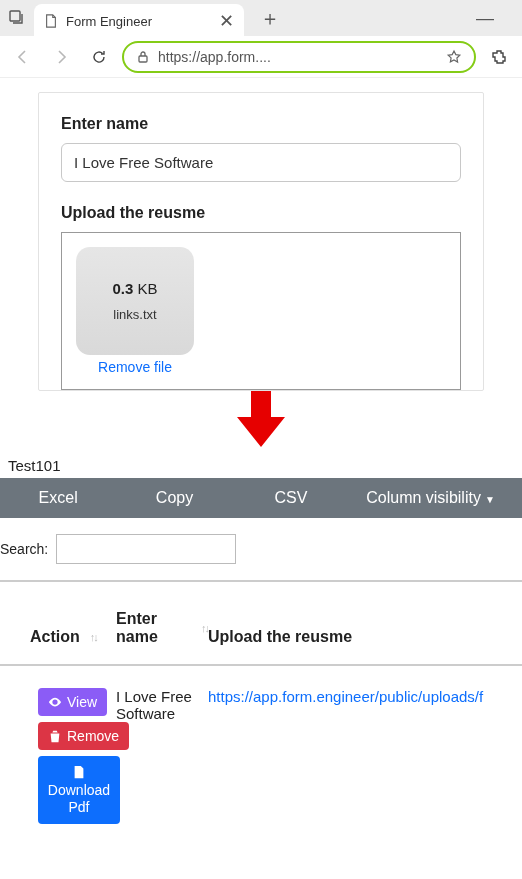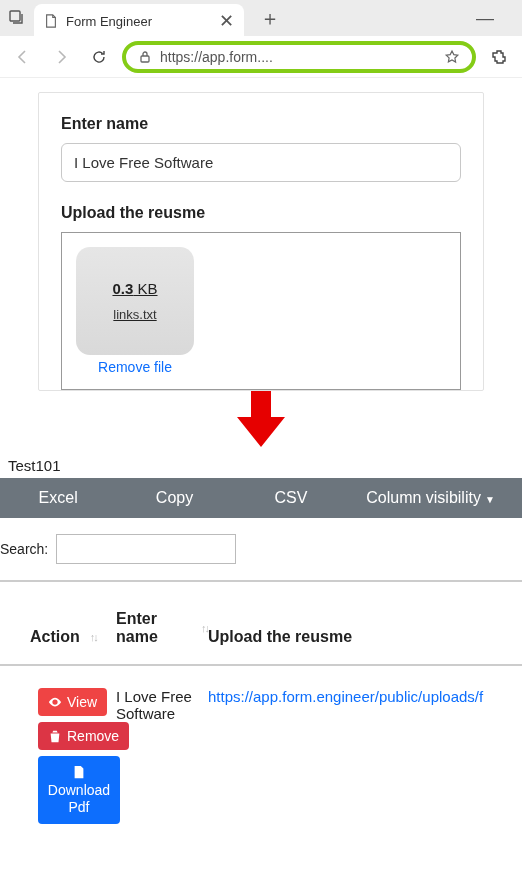--- a/index.html
+++ b/index.html
@@ -11,30 +11,30 @@
     .tab { display: flex; align-items: center; background: #fff; border-radius: 8px 8px 0 0; padding: 0 10px; height: 34px; margin-top: 6px; gap: 8px; width: 210px; }
     .tab-icon { width: 14px; height: 14px; }
     .tab-title { flex: 1; font-size: 13px; color: #333; white-space: nowrap; overflow: hidden; text-overflow: ellipsis; }
     .tab-close { font-size: 18px; color: #555; line-height: 1; }
     .new-tab { font-size: 20px; color: #555; padding: 0 6px; }
     .win-min { font-size: 18px; color: #555; margin-left: auto; margin-right: 20px; }
 
     .addr-bar { display: flex; align-items: center; height: 42px; padding: 4px 8px; gap: 8px; background: #fff; border-bottom: 1px solid #eee; }
     .nav-btn { width: 30px; height: 30px; display: flex; align-items: center; justify-content: center; border-radius: 4px; color: #555; }
     .nav-btn.disabled { color: #b8b8b8; }
-    .url-box { flex: 1; display: flex; align-items: center; border: 4px solid #84cc16; border-radius: 18px; padding: 4px 12px; gap: 8px; color: #555; height: 32px; }
+    .url-box { flex: 1; display: flex; align-items: center; border: 2px solid #84cc16; border-radius: 18px; padding: 4px 12px; gap: 8px; color: #555; height: 32px; }
     .url-text { flex: 1; color: #555; font-size: 14px; white-space: nowrap; overflow: hidden; text-overflow: ellipsis; }
 
     
     .app-body { padding: 14px 38px 0 38px; }
     .form-card { border: 1px solid #e2e2e2; padding: 22px 22px 0 22px; border-radius: 2px; }
     .form-label { font-weight: 700; font-size: 16px; margin-bottom: 10px; }
     .text-input { width: 100%; border: 1px solid #c8c8c8; border-radius: 6px; padding: 10px 12px; font-size: 15px; color: #333; margin-bottom: 22px; }
     .upload-box { border: 1px solid #999; padding: 14px; display: flex; justify-content: flex-start; }
-    .upload-preview { width: 118px; text-align: center; text-decoration: underline; }
+    .upload-preview { width: 118px; text-align: center; }
     .file-tile { width: 118px; height: 108px; background: linear-gradient(#e6e6e6,#d9d9d9); border-radius: 14px; display: flex; flex-direction: column; align-items: center; justify-content: center; gap: 10px; }
     .file-size { font-size: 15px; }
     .file-size b { font-weight: 700; }
     .file-name { font-size: 13px; color: #333; }
     .remove-link { color: #0d6efd; font-size: 14px; margin-top: 4px; display: inline-block; }
     .submit-row { display: flex; justify-content: flex-end; padding: 14px 22px 10px 0; }
     .submit-btn { background: #0d6efd; color: #fff; border: none; border-radius: 6px; padding: 10px 18px; font-size: 16px; }
 
     
     .arrow-wrap { display: flex; justify-content: center; margin: -4px 0 6px 0; }
@@ -54,21 +54,21 @@
     .col-action { width: 116px; padding-left: 30px; }
     .col-name { width: 92px; }
     .col-upload { flex: 1; }
     .sort-icons { color: #bbb; font-size: 11px; letter-spacing: -2px; margin-left: 4px; }
     .tbl-data-row { padding: 22px 0 18px 0; align-items: flex-start; border-top: 2px solid #ccc; }
     .tbl-data-row .dcell { font-size: 15px; }
     .link-cell { color: #0d6efd; white-space: nowrap; overflow: hidden; }
 
     .action-btns { display: flex; flex-direction: column; gap: 6px; align-items: flex-start; padding-left: 8px; }
     .abtn { display: inline-flex; align-items: center; gap: 5px; color: #fff; border: none; border-radius: 4px; padding: 6px 10px; font-size: 14px; }
-    .abtn.view { background: #ef4444; }
+    .abtn.view { background: #8b5cf6; }
     .abtn.del { background: #dc3545; }
     .abtn.dl { background: #0d6efd; flex-direction: column; padding: 8px 4px; width: 82px; font-size: 14px; line-height: 1.2; text-align: center; gap: 2px; }
     .aicon { width: 14px; height: 14px; }
   </style>
 </head>
 <body>
 
 <div class="browser-chrome">
   <div class="tab-bar">
     <div>

